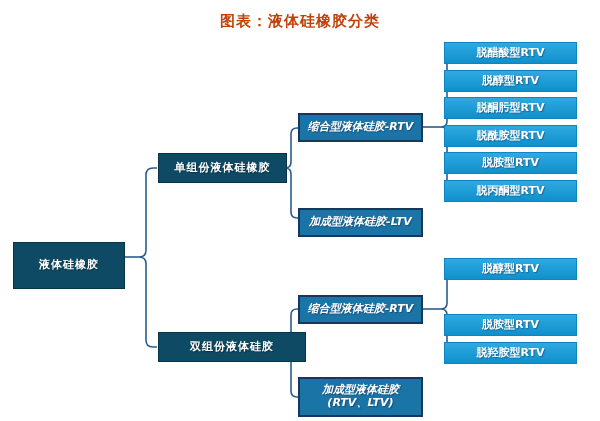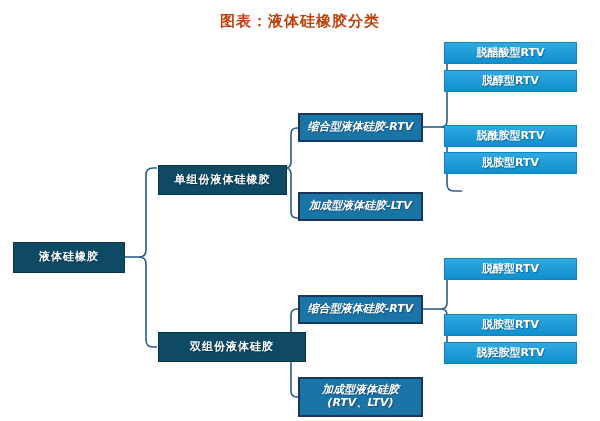--- a/index.html
+++ b/index.html
@@ -28,25 +28,25 @@
   }
   .lv4 {
     background:linear-gradient(180deg,#2FA9E1 0%,#0F90CC 100%);
     border:1px solid #0d85c2; font-size:11px; font-weight:bold;
     text-shadow:1px 1px 1px rgba(23,55,94,0.5);
   }
   svg.connectors { position:absolute; left:0; top:0; width:600px; height:421px; }
   svg.connectors path { stroke:#2B5D8C; stroke-width:1.6; fill:none; }
 
   
-  #root   { left:13px;  top:242px; width:112px; height:31px; }
-  #g1     { left:158px; top:165px; width:129px; height:30px; }
+  #root   { left:13px;  top:242px; width:112px; height:47px; }
+  #g1     { left:158px; top:153px; width:129px; height:30px; }
   #g2     { left:158px; top:332px; width:148px; height:30px; }
   #g1c1   { left:298px; top:113px; width:125px; height:29px; }
-  #g1c2   { left:298px; top:192px; width:125px; height:29px; }
+  #g1c2   { left:298px; top:208px; width:125px; height:29px; }
   #g2c1   { left:298px; top:295px; width:125px; height:29px; }
   #g2c2   { left:298px; top:377px; width:125px; height:40px; padding:10px; }
   .leaf   { left:444px; width:133px; height:22px; }
   #t1 { top:42px; }  #t2 { top:70px; }  #t3 { top:97px; }
   #t4 { top:125px; } #t5 { top:152px; } #t6 { top:180px; }
   #b1 { top:258px; } #b2 { top:286px; } #b3 { top:314px; } #b4 { top:342px; }
 </style>
 </head>
 <body>
 
@@ -75,20 +75,22 @@
   <div id="g1" class="box lv2">单组份液体硅橡胶</div>
   <div id="g2" class="box lv2">双组份液体硅胶</div>
 
   <div id="g1c1" class="box lv3">缩合型液体硅胶-RTV</div>
   <div id="g1c2" class="box lv3">加成型液体硅胶-LTV</div>
   <div id="g2c1" class="box lv3">缩合型液体硅胶-RTV</div>
   <div id="g2c2" class="box lv3">加成型液体硅胶(RTV、LTV)</div>
 
   <div id="t1" class="box lv4 leaf">脱醋酸型RTV</div>
   <div id="t2" class="box lv4 leaf">脱醇型RTV</div>
+  <div id="t3" class="box lv4 leaf">脱酮肟型RTV</div>
   <div id="t4" class="box lv4 leaf">脱酰胺型RTV</div>
   <div id="t5" class="box lv4 leaf">脱胺型RTV</div>
+  <div id="t6" class="box lv4 leaf">脱丙酮型RTV</div>
 
   <div id="b1" class="box lv4 leaf">脱醇型RTV</div>
   <div id="b3" class="box lv4 leaf">脱胺型RTV</div>
   <div id="b4" class="box lv4 leaf">脱羟胺型RTV</div>
 
 </div>
 
 </body></html>

